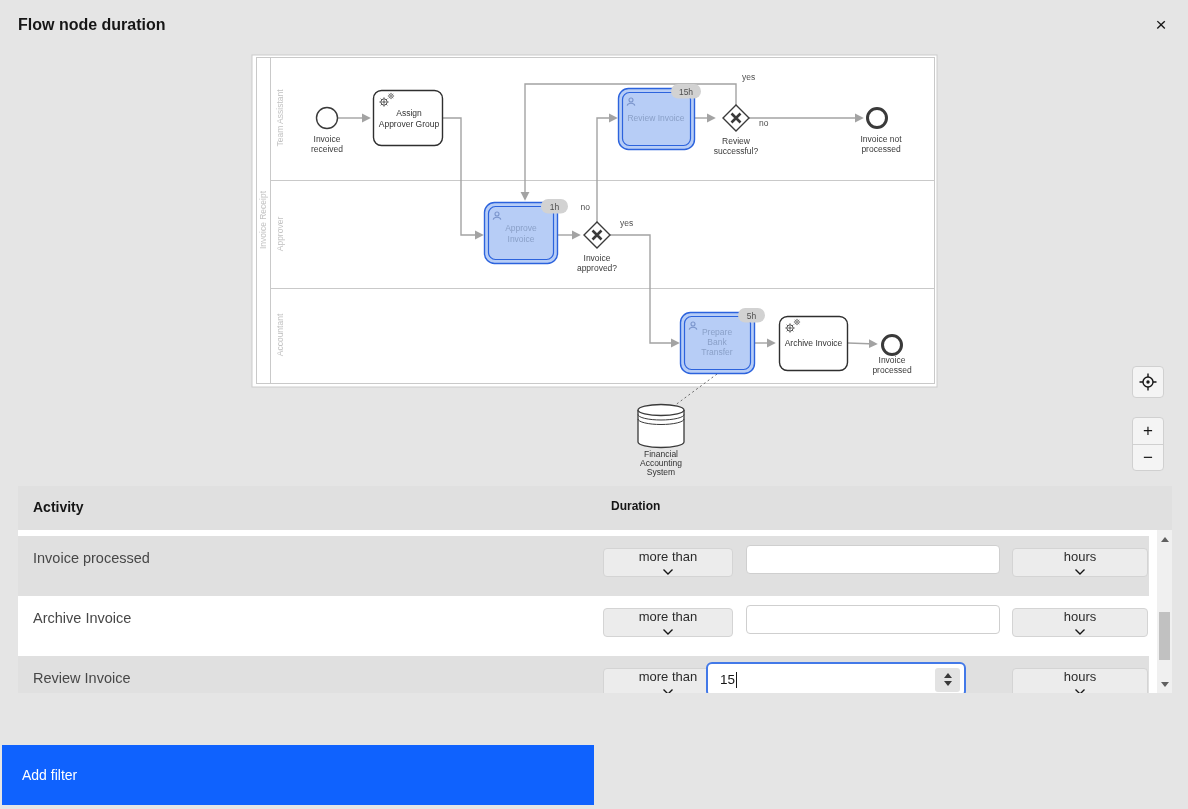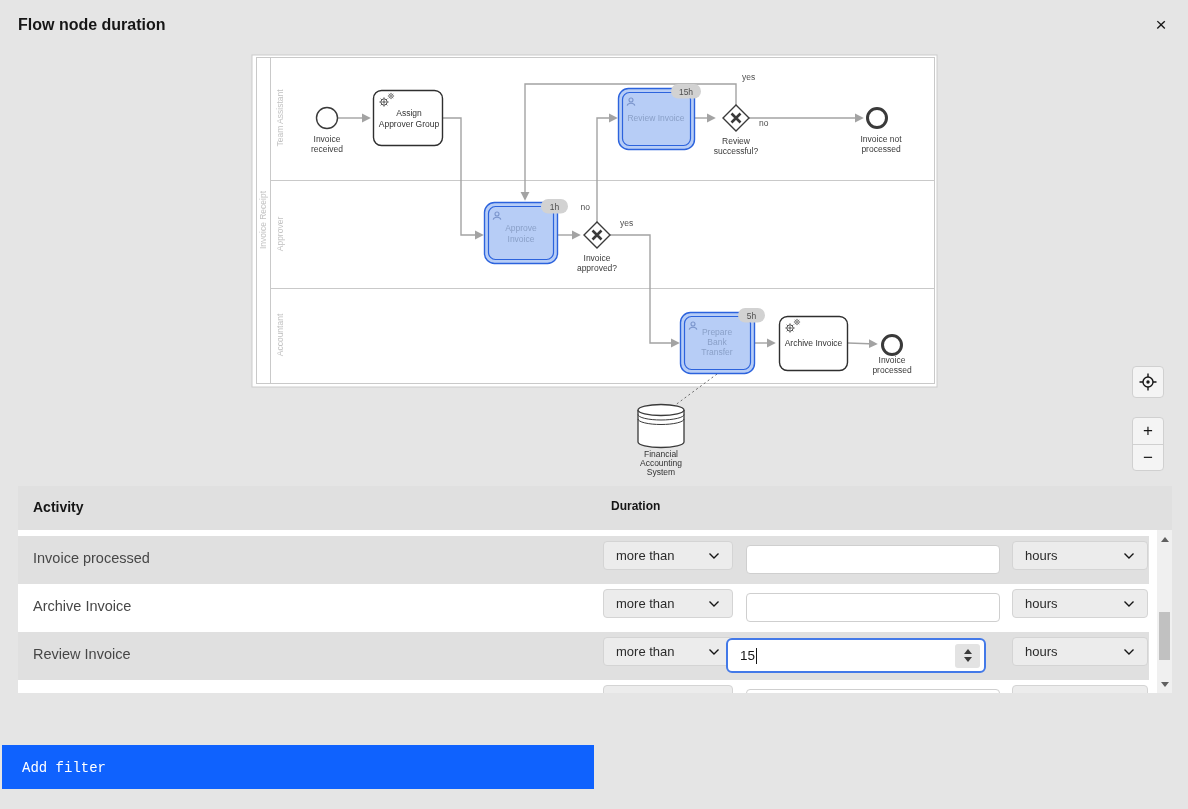--- a/index.html
+++ b/index.html
@@ -17,53 +17,53 @@
   .reset-btn { left:1132px; top:366px; width:32px; height:32px; display:flex; align-items:center; justify-content:center; cursor:pointer; }
   .zoom-group { left:1132px; top:417px; width:32px; height:54px; display:flex; flex-direction:column; }
   .zoom-btn { flex:1; border:none; background:transparent; font-size:17px; color:#161616; cursor:pointer; line-height:1; }
   .zoom-btn.top { border-bottom:1px solid #d0d0d0; }
 
   .filter-table { position:absolute; left:18px; top:486px; width:1154px; height:207px; overflow:hidden; }
   .ft-header { position:absolute; left:0; top:0; right:0; height:60px; background:#e0e0e0; }
   .ft-header .h-activity { position:absolute; left:15px; top:13px; font-size:14px; font-weight:700; color:#161616; }
   .ft-header .h-duration { position:absolute; left:593px; top:13px; font-size:12px; font-weight:700; color:#161616; }
   .rows-viewport { position:absolute; left:0; top:44px; right:0; bottom:0; background:#fff; }
-  .frow { position:relative; height:48px; margin-right:23px; }
+  .frow { position:relative; height:60px; margin-right:23px; }
   .frow:first-child { margin-top:6px; }
   .frow.gray { background:#e0e0e0; }
   .frow.white { background:#ffffff; }
   .frow .activity { position:absolute; left:15px; top:14px; font-size:14.5px; color:#474747; }
-  .select-box { position:absolute; top:5px; height:29px; background:#ececec; border:1px solid #d4d4d4; border-radius:4px;
-                display:flex; align-items:center; justify-content:space-between; padding:0 12px; cursor:pointer; }
+  .select-box { position:absolute; top:12px; height:29px; background:#ececec; border:1px solid #d4d4d4; border-radius:4px;
+                display:flex; align-items:center; justify-content:space-between; padding:0 12px; cursor:pointer;flex-direction:column; }
   .select-box .sel-label { font-size:13px; color:#2b2b2b; }
   .sel-op { left:585px; width:130px; }
   .sel-unit { left:994px; width:136px; }
   .plain-input { position:absolute; left:728px; top:9px; width:254px; height:29px; background:#fff;
                  border:1px solid #cfcfcf; border-radius:4px; }
-  .focused-input { position:absolute; left:708px; top:6px; width:260px; height:35px; background:#fff;
+  .focused-input { position:absolute; left:688px; top:6px; width:260px; height:35px; background:#fff;
                    border:2.5px solid #4379e8; border-radius:6px; display:flex; align-items:center; padding:0 4px 0 12px; }
   .focused-input .val { font-size:13.5px; color:#161616; }
   .caret { display:inline-block; width:1px; height:16px; background:#161616; margin-left:1px; }
   .spinner { margin-left:auto; width:25px; height:24px; background:#e3e3e3; border-radius:3px;
              display:flex; flex-direction:column; align-items:center; justify-content:center; gap:3px; cursor:pointer; }
   .tri-up { width:0; height:0; border-left:4px solid transparent; border-right:4px solid transparent; border-bottom:5px solid #3a3a3a; }
   .tri-dn { width:0; height:0; border-left:4px solid transparent; border-right:4px solid transparent; border-top:5px solid #3a3a3a; }
 
   .scrollbar { position:absolute; right:0; top:44px; bottom:0; width:15px; background:#f0f0f0; }
   .sb-arrow { position:absolute; left:0; width:15px; height:14px; display:flex; align-items:center; justify-content:center; cursor:pointer; }
   .sb-up { top:2px; } .sb-dn { bottom:2px; }
   .sb-tri-up { width:0; height:0; border-left:4px solid transparent; border-right:4px solid transparent; border-bottom:5px solid #606060; }
   .sb-tri-dn { width:0; height:0; border-left:4px solid transparent; border-right:4px solid transparent; border-top:5px solid #606060; }
   .sb-thumb { position:absolute; left:2px; width:11px; top:82px; height:48px; background:#c1c1c1; cursor:grab; }
 
   .footer { position:absolute; left:0; top:745px; width:1188px; height:60px; display:flex; }
   .btn-cancel { width:594px; height:60px; background:#393939; color:#fff; border:none; text-align:left;
                 font-size:14px; padding:15px 0 0 20px; cursor:pointer; font-family:"Liberation Sans",sans-serif; display:block; }
-  .btn-add { width:592px; height:44px; background:#0f62fe; color:#fff; border:none; text-align:left;
-             font-size:14px; padding:15px 0 16px 20px; margin-left:2px; cursor:pointer; font-family:Liberation Mono, monospace; display:block; }
+  .btn-add { width:592px; height:60px; background:#0f62fe; color:#fff; border:none; text-align:left;
+             font-size:14px; padding:15px 0 16px 20px; margin-left:2px; cursor:pointer; font-family:Liberation Sans, sans-serif; display:block; }
 </style>
 </head>
 <body>
 
 <div class="modal">
 
   <div class="modal-title">Flow node duration</div>
   <button class="close-btn">×</button>
 
   <div class="bpmn-wrap">

